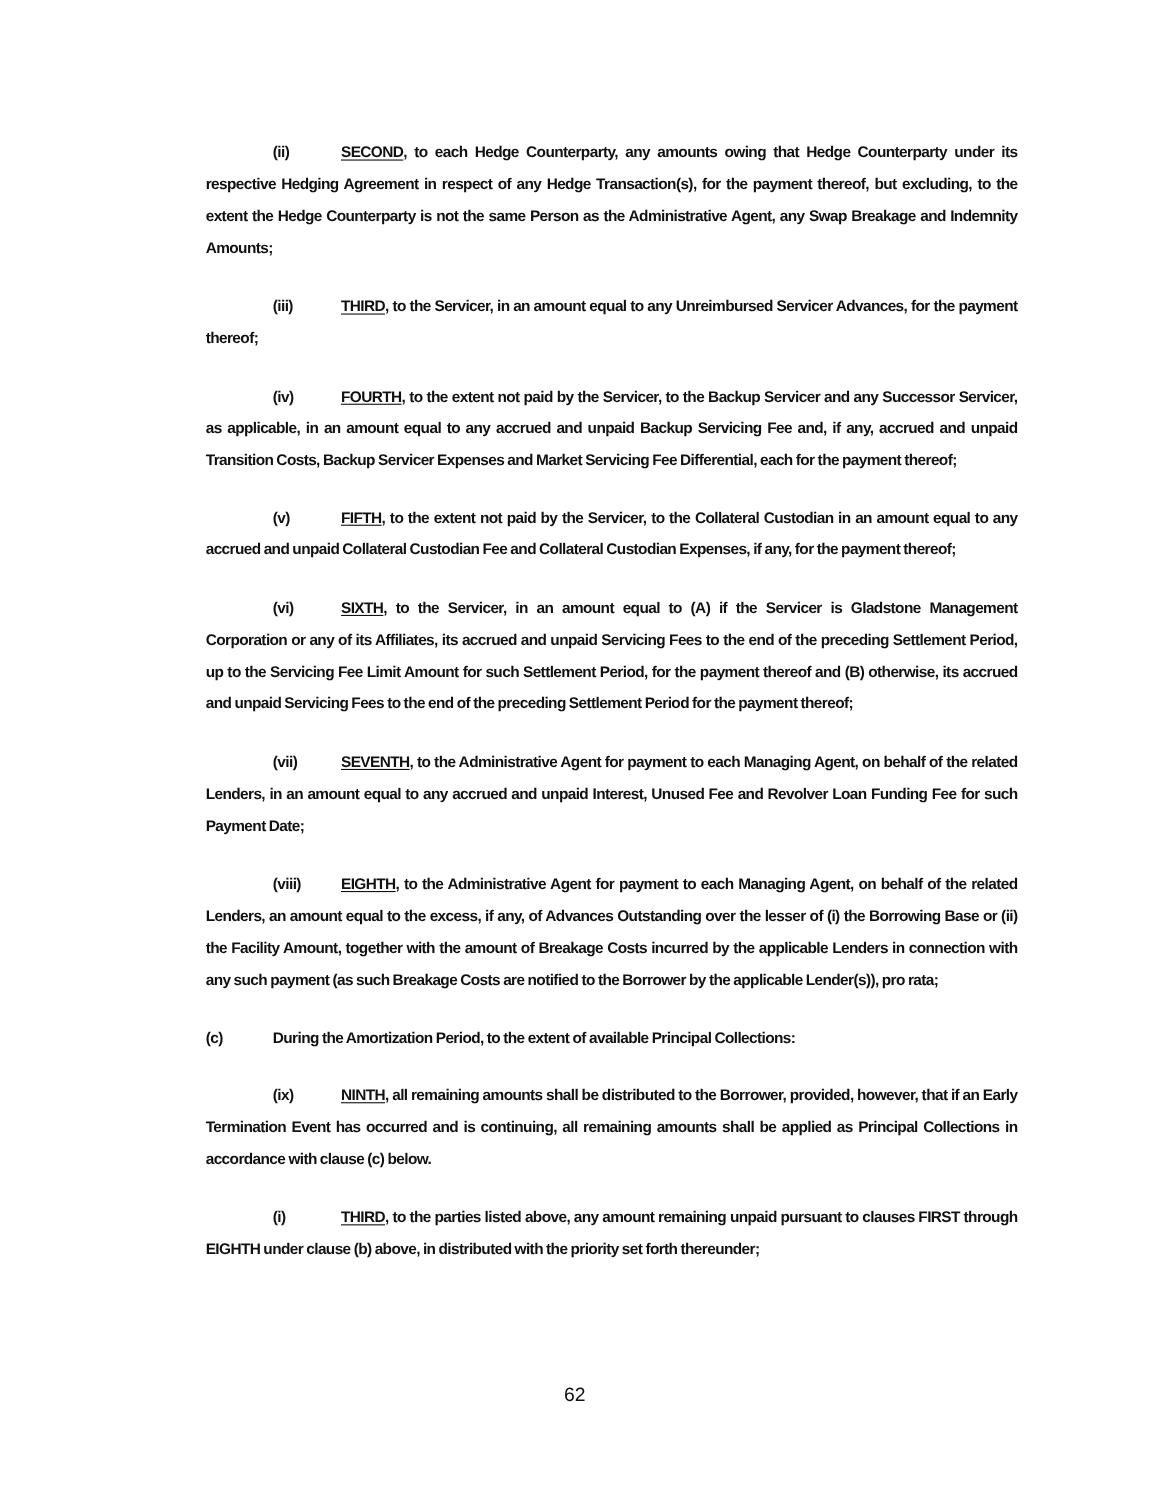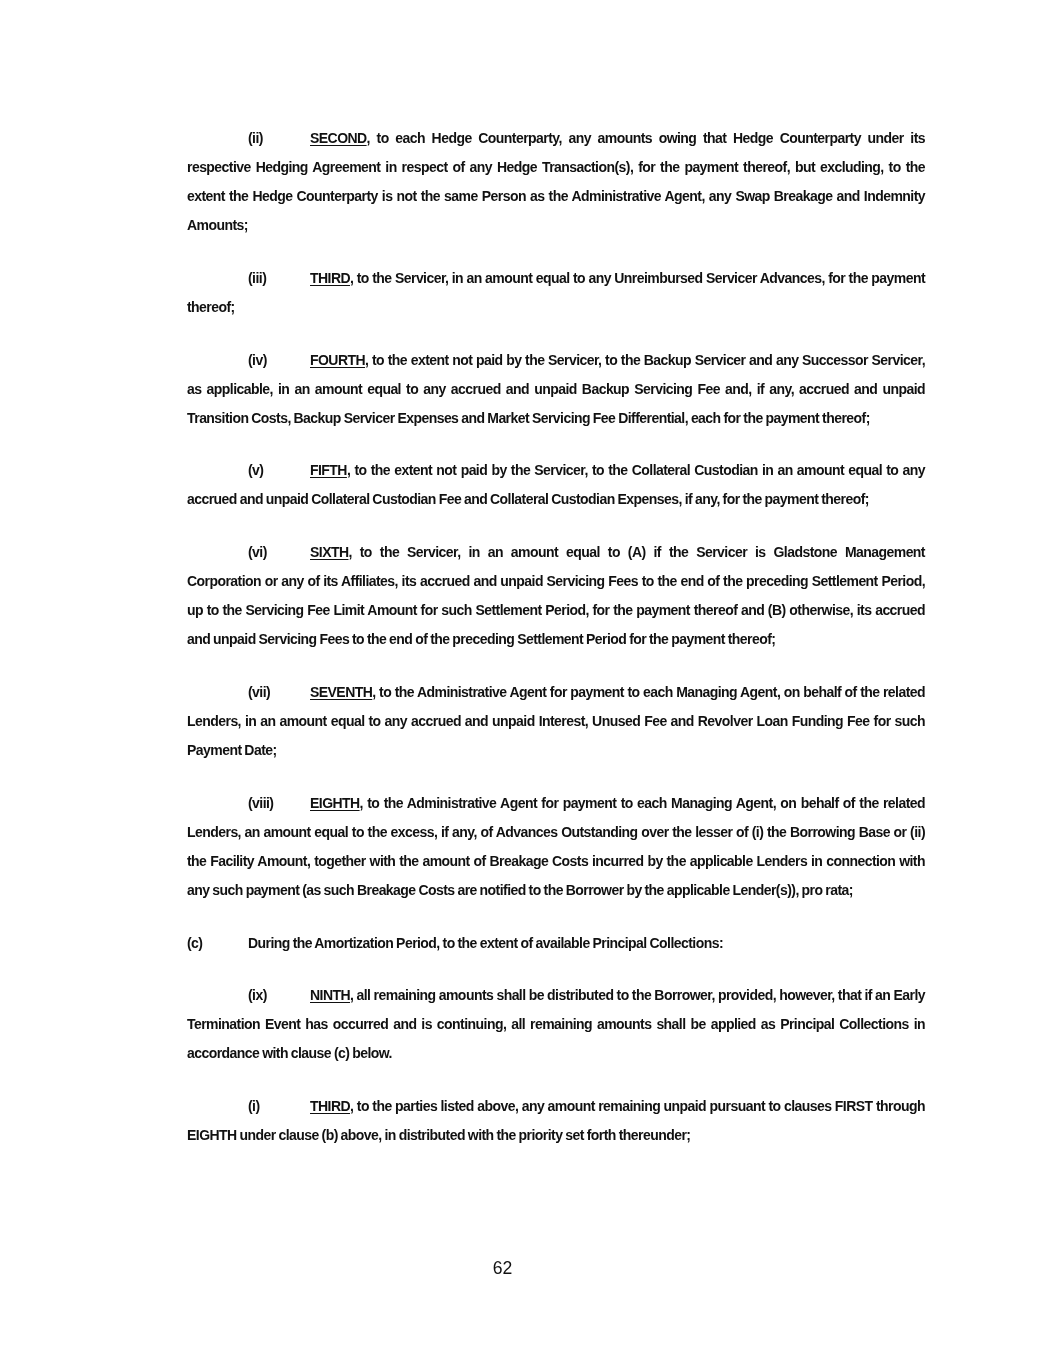--- a/index.html
+++ b/index.html
@@ -49,20 +49,21 @@
     }
     .page-number {
       position: absolute;
       left: 0;
       width: 1005px;
       top: 1258px;
       text-align: center;
       font-family: "Liberation Sans", sans-serif;
       font-size: 17.6px;
       color: #111111;
+      padding-left: 20px;
     }
   </style>
 </head>
 <body>
 
 <div class="page">
 
   <p class="para"><span class="indent"></span><span class="label">(ii)</span><span class="term">SECOND</span><span>, to each Hedge Counterparty, any amounts owing that Hedge Counterparty under its respective Hedging Agreement in respect of any Hedge Transaction(s), for the payment thereof, but excluding, to the extent the Hedge Counterparty is not the same Person as the Administrative Agent, any Swap Breakage and Indemnity Amounts;</span></p>
 
   <p class="para"><span class="indent"></span><span class="label">(iii)</span><span class="term">THIRD</span><span>, to the Servicer, in an amount equal to any Unreimbursed Servicer Advances, for the payment thereof;</span></p>

